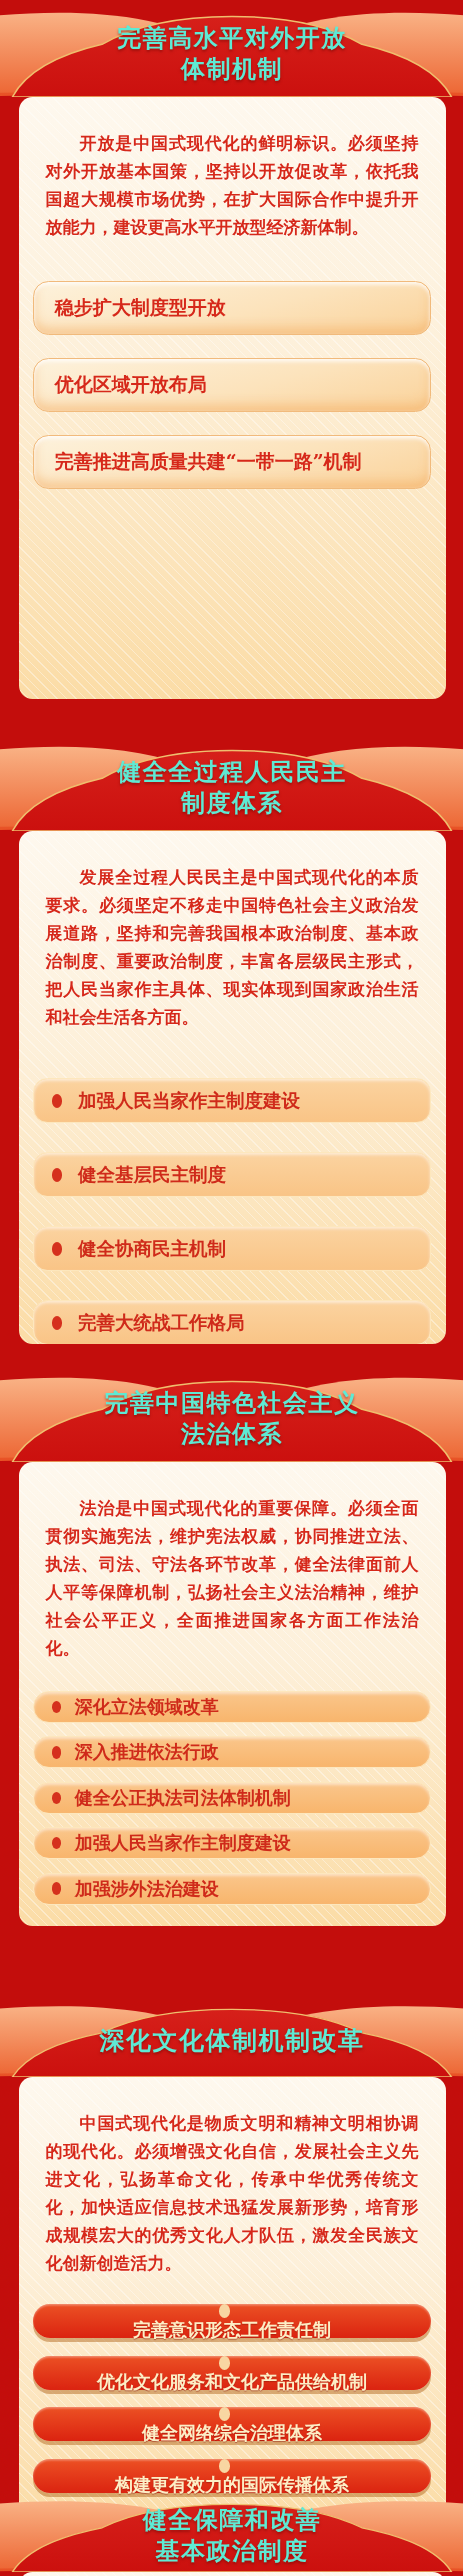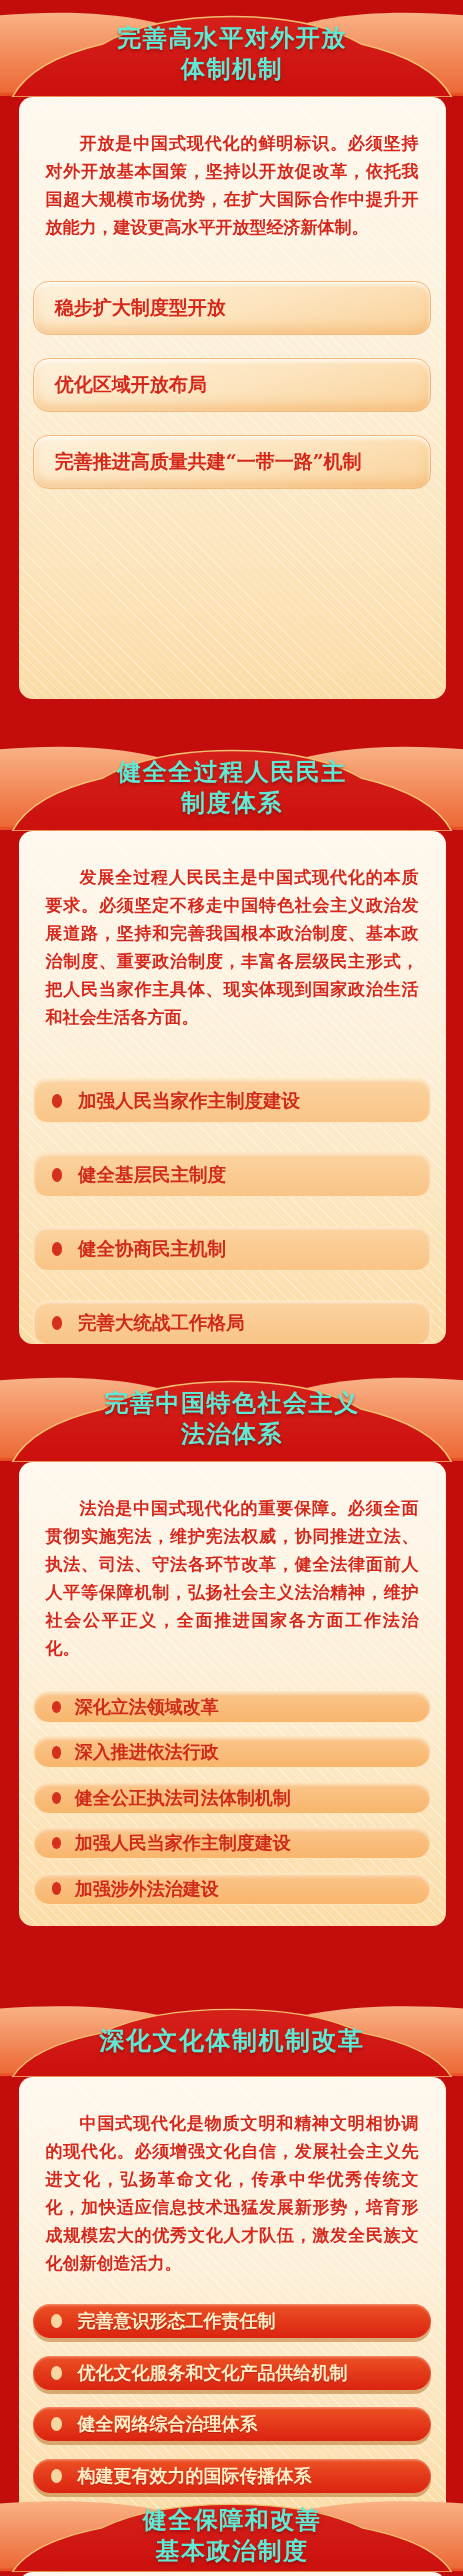--- a/index.html
+++ b/index.html
@@ -68,20 +68,21 @@
     color:#cf2a1a;font-size:18px;
   }
   .styleC .dot{width:9.8px;height:12.4px;margin-right:13.4px;background:#d5301d;}
   
   .styleD .pill{
     height:34px;border-radius:18.5px;margin-bottom:17.5px;padding:0 17.5px;
     background:linear-gradient(180deg,#ec5124 0%,#db2310 100%);
     box-shadow:0 4.1px 0 rgba(186,116,48,.55), inset 0 1.5px 2.1px rgba(255,255,255,.35);
     color:#fdeec6;font-size:18px;
     text-shadow:0 1px 1px rgba(140,20,8,.5);
+    flex-direction:column;
   }
   .styleD .dot{width:11.3px;height:14px;background:#f8d6a2;}
   
   #s0{top:4.1px}    #s0 .banner{height:93px} #s0 .card{height:602px}
   #s1{top:738px} #s1 .banner{height:93px} #s1 .card{height:513px}
   #s2{top:1369px} #s2 .banner{height:93px} #s2 .card{height:464px}
   #s3{top:1999px} #s3 .banner{height:78px} #s3 .card{height:444px}
   #s4{top:2494px} #s4 .banner{height:78px} #s4 .card{height:609px}
   #s3 .btitle,#s5 .btitle{font-size:25px;}
   #s1 .para{margin-bottom:47px;}

